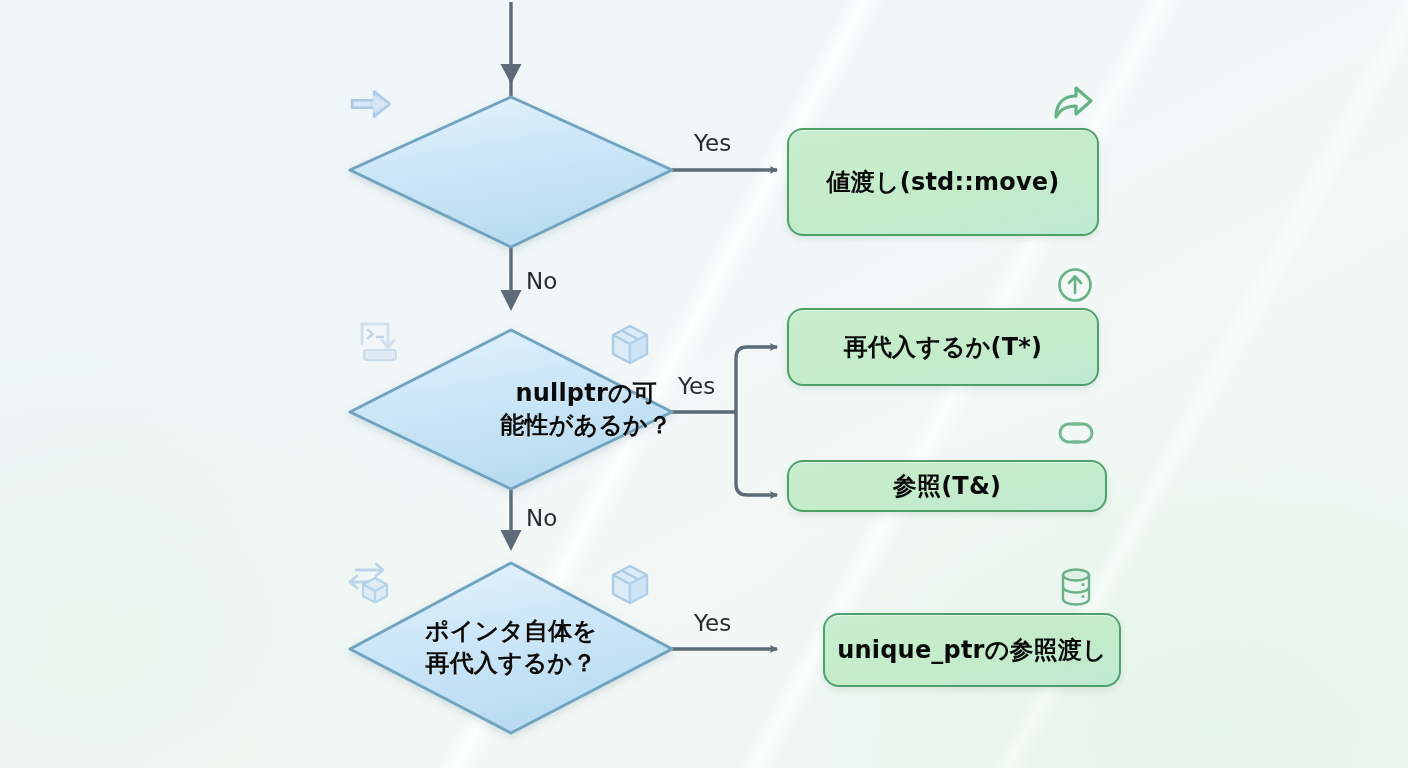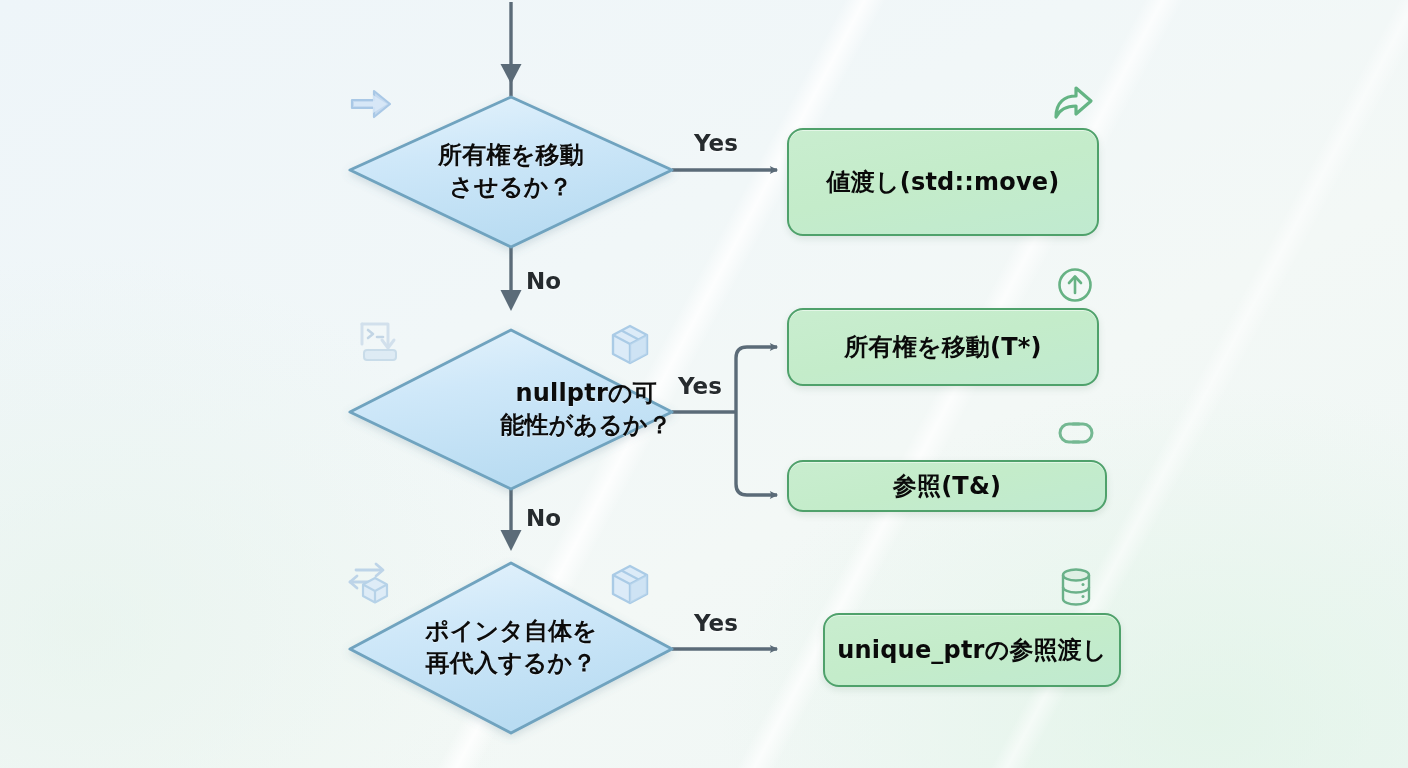--- a/index.html
+++ b/index.html
@@ -69,21 +69,21 @@
     font-size: 24px;
     line-height: 1.2;
     text-align: center;
     letter-spacing: 0.2px;
   }
 
   
   .edge-label {
     position: absolute;
     color: #262b2e;
-    font-weight: bold;
+    font-weight: normal;
     font-size: 23px;
     line-height: 1;
     white-space: nowrap;
     text-shadow: 0 1px 2px rgba(255,255,255,0.85);
   }
 
   
   .deco-icon {
     position: absolute;
     display: block;
@@ -132,41 +132,37 @@
 
     <path d="M672,649 L777,649" stroke="#5b6b78" stroke-width="3.4" fill="none" marker-end="url(#ah)"></path>
 
     <g filter="url(#softshadow)">
       <polygon points="511,97 672,170 511,247 350,170" fill="url(#dg1)" stroke="#6fa3bf" stroke-width="3" stroke-linejoin="round"></polygon>
       <polygon points="511,330 672,412 511,489 350,412" fill="url(#dg1)" stroke="#6fa3bf" stroke-width="3" stroke-linejoin="round"></polygon>
       <polygon points="511,563 672,649 511,733 350,649" fill="url(#dg1)" stroke="#6fa3bf" stroke-width="3" stroke-linejoin="round"></polygon>
     </g>
   </svg>
 
-  <div class="diamond" style="left:350px; top:97px; width:322px; height:150px;">
-    <div class="dlabel">所有権を移動
-させるか？</div>
-  </div>
 
   <div class="diamond" style="left:350px; top:330px; width:322px; height:159px;justify-content:flex-end;">
     <div class="dlabel">nullptrの可
 能性があるか？</div>
   </div>
 
   <div class="diamond" style="left:350px; top:563px; width:322px; height:170px;">
     <div class="dlabel">ポインタ自体を
 再代入するか？</div>
   </div>
 
   <div class="resultbox" style="left:787px; top:128px; width:312px; height:108px;">
     <div class="rlabel">値渡し(std::move)</div>
   </div>
 
   <div class="resultbox" style="left:787px; top:308px; width:312px; height:78px;">
-    <div class="rlabel">所有権を移動(T*)</div>
+    <div class="rlabel">再代入するか(T*)</div>
   </div>
 
   <div class="resultbox" style="left:787px; top:460px; width:320px; height:52px;">
     <div class="rlabel">参照(T&amp;)</div>
   </div>
 
   <div class="resultbox" style="left:787px; top:613px; width:298px; height:74px;margin-left:36px;">
     <div class="rlabel">unique_ptrの参照渡し</div>
   </div>
 

